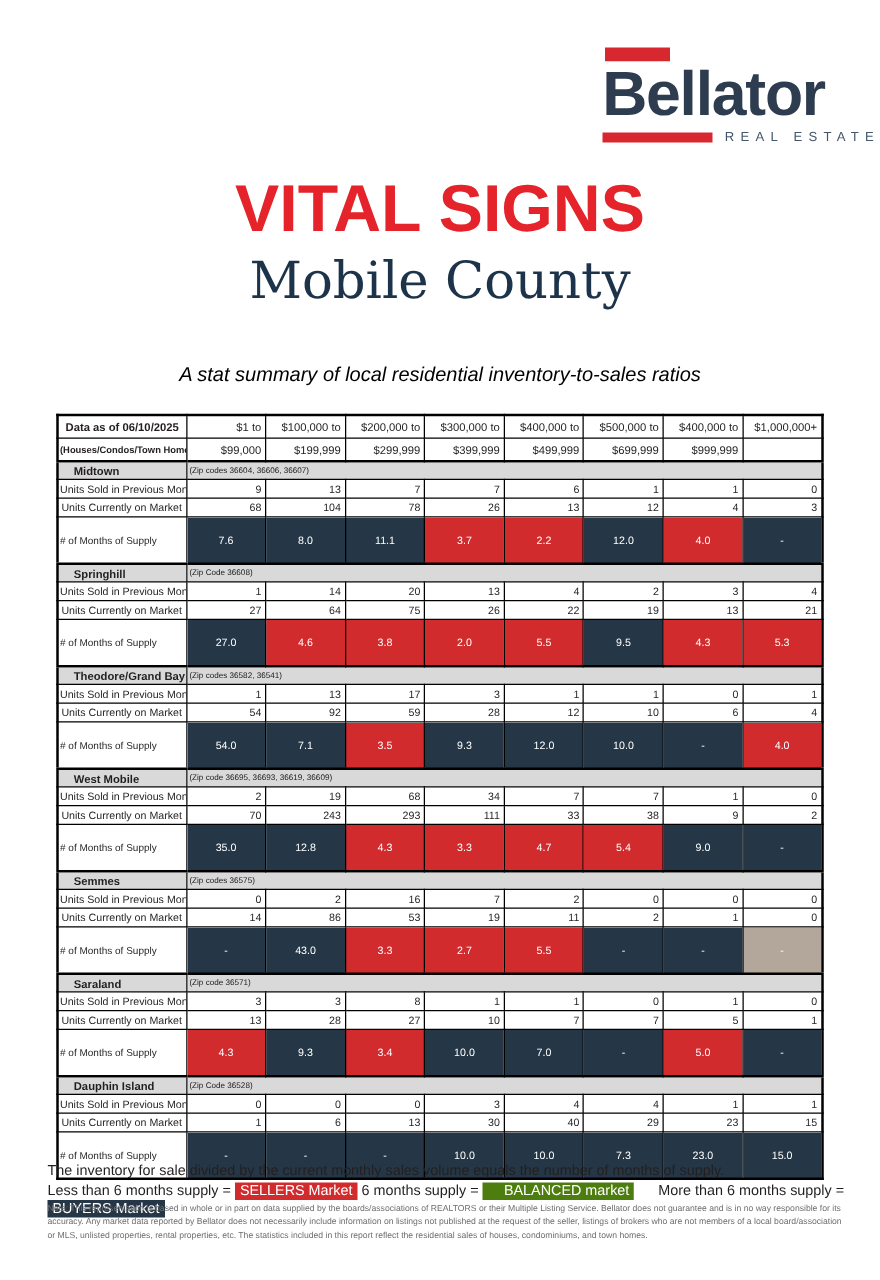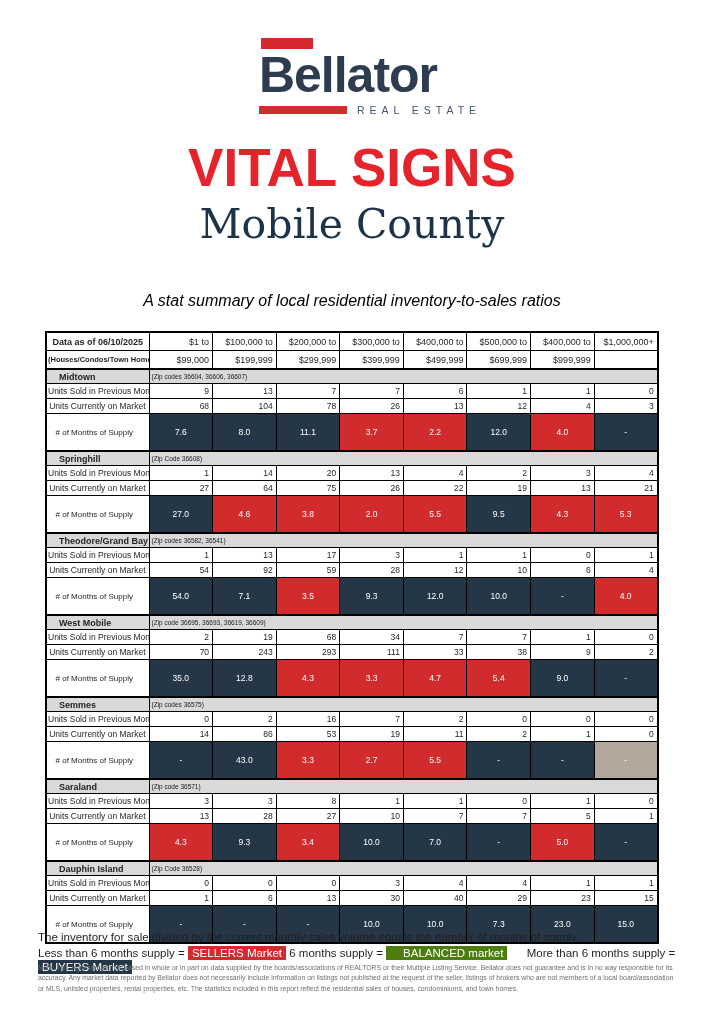--- a/index.html
+++ b/index.html
@@ -1,20 +1,20 @@
 <!DOCTYPE html>
 <html><head>
 <meta charset="utf-8">
 <style>
   html,body{margin:0;padding:0;background:#ffffff;}
   .page{position:relative;width:704px;height:1024px;background:#ffffff;overflow:hidden;
         font-family:"Liberation Sans",sans-serif;color:#231f20;}
 
   
-  .brand{position:absolute;top:38px;left:0;right:0;display:flex;justify-content:center;margin-left:36px;}
+  .brand{position:absolute;top:38px;left:0;right:0;display:flex;justify-content:flex-end;margin-left:36px;}
   .brand-inner{display:flex;flex-direction:column;}
   .bar-top{width:52px;height:11px;background:#d7282f;margin:0 0 3px 2px;}
   .brand-name{font-size:50px;font-weight:bold;color:#2d3c4e;line-height:0.95;letter-spacing:-1px;}
   .brand-sub{display:flex;align-items:center;margin-top:4px;}
   .bar-bottom{width:88px;height:8px;background:#d7282f;margin-right:10px;}
   .brand-subtext{font-size:10.5px;letter-spacing:5px;color:#44566a;font-weight:500;}
 
   
   .title{position:absolute;top:137px;left:0;right:0;margin:0;text-align:center;
          font-size:53px;font-weight:800;color:#e4232b;letter-spacing:0;}
@@ -28,21 +28,21 @@
               border-collapse:collapse;table-layout:fixed;border:2px solid #000;}
   table.stats td{border:1px solid #000;overflow:hidden;white-space:nowrap;}
   .corner{font-weight:bold;text-align:center;}
   .c1{font-size:9px;height:15px;}
   .c2{font-size:7.5px;height:15px;}
   .ph{font-size:9px;text-align:right;padding-right:3px;}
   tr.sec td{height:11px;background:#d9d9d9;border-top:2px solid #000;}
   td.sec-name{font-weight:bold;font-size:9px;padding-left:12px;}
   td.sec-zips{font-size:6.5px;padding-left:2px;color:#1a1a1a;}
   tr.units td{height:12px;font-size:8.5px;text-align:right;padding-right:3px;background:#fff;}
-  td.rlabel{font-size:8px;text-align:center;padding-right:8px;background:#fff;}
+  td.rlabel{font-size:8px;text-align:left;padding-right:8px;background:#fff;}
   tr.supplyrow td{height:12px;}
   tr.supplyrow td.val{text-align:center;color:#fff;font-size:8.5px;padding:12px;}
   .m-buyers{background:#253746;}
   .m-sellers{background:#d22b2e;}
   .m-balanced{background:#b2a79a;}
 
   
   .supply-def{position:absolute;top:931px;left:38px;margin:0;font-size:11.5px;color:#231f20;}
   .legend-line{position:absolute;top:946px;left:38px;margin:0;font-size:11.5px;color:#231f20;}
   .badge{display:inline-block;color:#fff;padding:0 4px;line-height:14px;}

